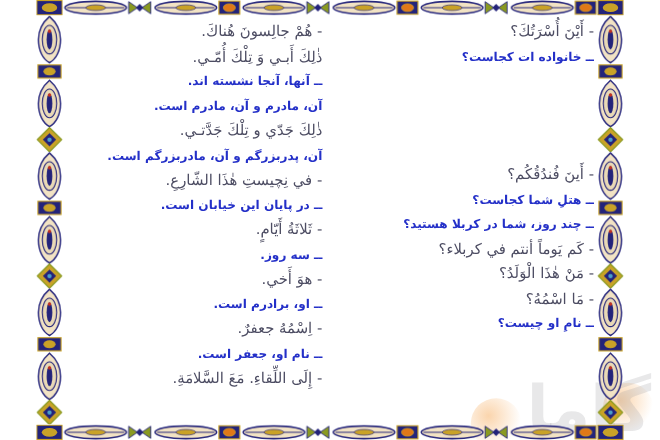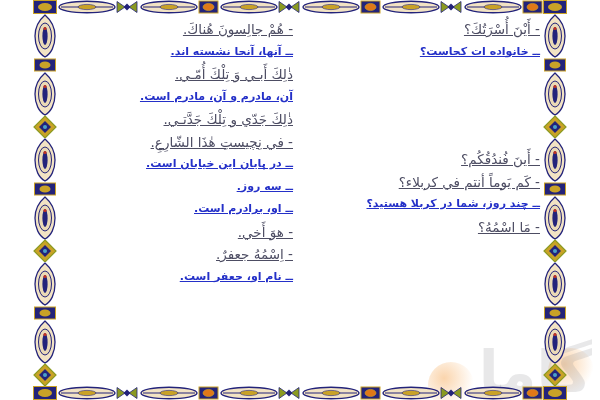--- a/index.html
+++ b/index.html
@@ -19,21 +19,21 @@
   .c-tr{left:543px;top:0;}
   .c-bl{left:33px;top:386px;}
   .c-br{left:543px;top:386px;}
   
   .col{
     position:absolute;top:18px;z-index:4;
     direction:rtl;text-align:right;white-space:nowrap;
   }
   .col-questions{right:60px;width:250px;}
   .col-answers{right:307px;width:260px;}
-  .line{height:22.5px;line-height:22.5px;text-decoration:underline;}
+  .line{height:22.5px;line-height:22.5px;}
   .ar{font-size:13.5px;color:#4d4d63;}
   .fa{font-size:11px;font-weight:bold;color:#2430c8;}
   .gap{height:85px;}
   
   .watermark{
     position:absolute;z-index:1;right:8px;bottom:-6px;
     font-size:58px;font-weight:bold;color:rgba(150,150,155,0.22);
     letter-spacing:6px;direction:rtl;
   }
   .wm-blob{
@@ -110,31 +110,37 @@
 <svg class="corner c-br" width="24" height="14">
     <rect x="0.5" y="0.5" width="23" height="13" fill="#23237a" stroke="#c9a227"></rect>
     <ellipse cx="12" cy="7" rx="7" ry="4" fill="#c9a227"></ellipse>
   </svg>
 
 <div class="col col-questions">
   <div class="line ar">- أَيْنَ أُسْرَتُكَ؟</div>
   <div class="line fa">ــ خانواده ات كجاست؟</div>
   <div class="gap"></div>
   <div class="line ar">- أَينَ فُندُقُكُم؟</div>
+  <div class="line fa">ــ هتلِ شما كجاست؟</div>
+  <div class="line fa">ــ چند روز، شما در كربلا هستيد؟</div>
   <div class="line ar">- كَم يَوماً أنتم في كربلاء؟</div>
-  <div class="line fa">ــ چند روز، شما در كربلا هستيد؟</div>
+  <div class="line ar">- مَنْ هٰذَا الْوَلَدُ؟</div>
   <div class="line ar">- مَا اسْمُهُ؟</div>
+  <div class="line fa">ــ نامِ او چيست؟</div>
 </div>
 
 <div class="col col-answers">
   <div class="line ar">- هُمْ جالِسونَ هُناكَ.</div>
+  <div class="line ar">ذٰلِكَ أَبـي وَ تِلْكَ أُمّـي.</div>
   <div class="line fa">ــ آنها، آنجا نشسته اند.</div>
-  <div class="line ar">ذٰلِكَ أَبـي وَ تِلْكَ أُمّـي.</div>
   <div class="line fa">آن، مادرم و آن، مادرم است.</div>
   <div class="line ar">ذٰلِكَ جَدّي و تِلْكَ جَدَّتـي.</div>
+  <div class="line fa">آن، پدربزرگم و آن، مادربزرگم است.</div>
   <div class="line ar">- في نِچيستِ هٰذَا الشّارِعِ.</div>
   <div class="line fa">ــ در پايان اين خيابان است.</div>
+  <div class="line ar">- ثَلاثَةُ أَيّامٍ.</div>
   <div class="line fa">ــ سه روز.</div>
+  <div class="line ar">- هوَ أَخي.</div>
   <div class="line fa">ــ او، برادرم است.</div>
-  <div class="line ar">- هوَ أَخي.</div>
   <div class="line ar">- اِسْمُهُ جعفرٌ.</div>
   <div class="line fa">ــ نام او، جعفر است.</div>
+  <div class="line ar">- إِلَى اللِّقاءِ. مَعَ السَّلامَةِ.</div>
 </div>
 
 </body></html>

